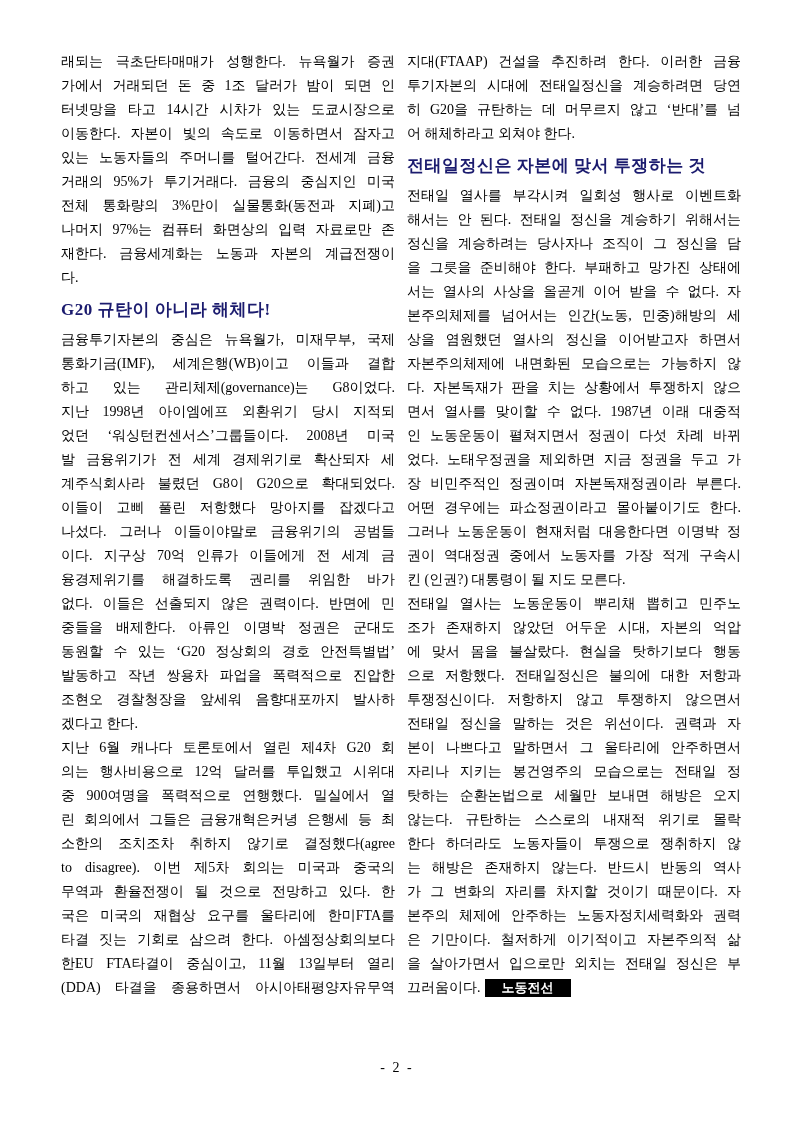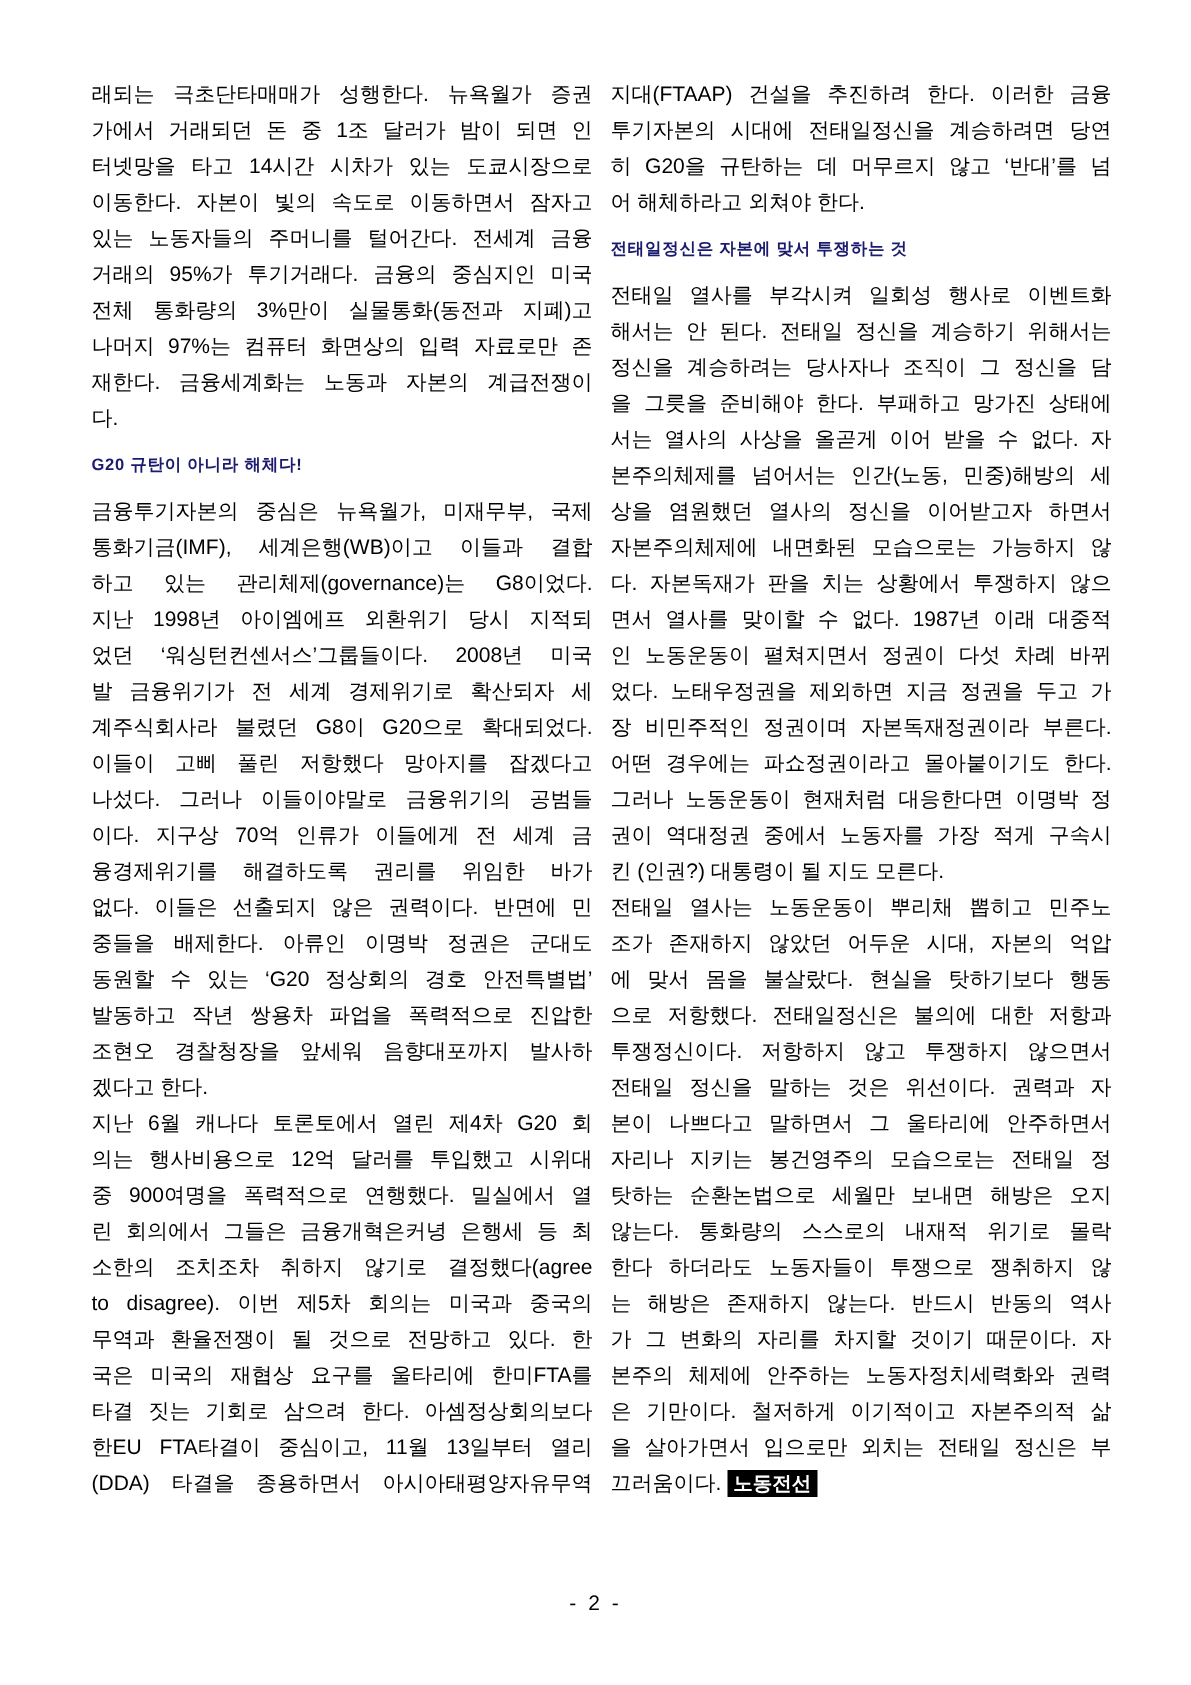--- a/index.html
+++ b/index.html
@@ -8,21 +8,21 @@
     --badge-bg: #000000;
     --badge-fg: #ffffff;
   }
   * { box-sizing: border-box; }
   html, body { margin: 0; padding: 0; background: #ffffff; }
   .page {
     position: relative;
     width: 794px;
     height: 1123px;
     background: #ffffff;
-    font-family: Liberation Sans, sans-serif;
+    font-family: Liberation Serif, serif;
     color: var(--body-color);
     overflow: hidden;
   }
   .columns {
     position: absolute;
     left: 61px;
     top: 50px;
     width: 680px;
     display: flex;
     gap: 12px;
@@ -36,35 +36,35 @@
     text-align: justify;
     text-align-last: justify;
     word-break: keep-all;
     white-space: nowrap;
     color: var(--body-color);
   }
   .line.para-end {
     text-align-last: left;
   }
   .heading {
-    font-size: 11px;
+    font-size: 17px;
     font-weight: bold;
     color: var(--heading-color);
     line-height: 22px;
     margin: 9px 0 7px 0;
     letter-spacing: 0.5px;
   }
   .badge {
     display: inline-block;
     background: var(--badge-bg);
     color: var(--badge-fg);
     font-weight: bold;
     font-size: 13px;
     line-height: 18px;
-    padding: 0 4px;
+    padding: 0 17px;
     margin-left: 4px;
   }
   .footer {
     position: absolute;
     left: 0;
     right: 0;
     top: 1060px;
     text-align: center;
     font-size: 14px;
     color: var(--body-color);
@@ -142,21 +142,21 @@
         <div class="line para-end">킨 (인권?) 대통령이 될 지도 모른다.</div>
         <div class="line">전태일 열사는 노동운동이 뿌리채 뽑히고 민주노</div>
         <div class="line">조가 존재하지 않았던 어두운 시대, 자본의 억압</div>
         <div class="line">에 맞서 몸을 불살랐다. 현실을 탓하기보다 행동</div>
         <div class="line">으로 저항했다. 전태일정신은 불의에 대한 저항과</div>
         <div class="line">투쟁정신이다. 저항하지 않고 투쟁하지 않으면서</div>
         <div class="line">전태일 정신을 말하는 것은 위선이다. 권력과 자</div>
         <div class="line">본이 나쁘다고 말하면서 그 울타리에 안주하면서</div>
         <div class="line">자리나 지키는 봉건영주의 모습으로는 전태일 정</div>
         <div class="line">탓하는 순환논법으로 세월만 보내면 해방은 오지</div>
-        <div class="line">않는다. 통화량의 스스로의 내재적 위기로 몰락</div>
+        <div class="line">않는다. 규탄하는 스스로의 내재적 위기로 몰락</div>
         <div class="line">한다 하더라도 노동자들이 투쟁으로 쟁취하지 않</div>
         <div class="line">는 해방은 존재하지 않는다. 반드시 반동의 역사</div>
         <div class="line">가 그 변화의 자리를 차지할 것이기 때문이다. 자</div>
         <div class="line">본주의 체제에 안주하는 노동자정치세력화와 권력</div>
         <div class="line">은 기만이다. 철저하게 이기적이고 자본주의적 삶</div>
         <div class="line">을 살아가면서 입으로만 외치는 전태일 정신은 부</div>
         <div class="line para-end">끄러움이다.<span class="badge">노동전선</span></div>
       </div>
   </div>
   <div class="footer">- 2 -</div>

